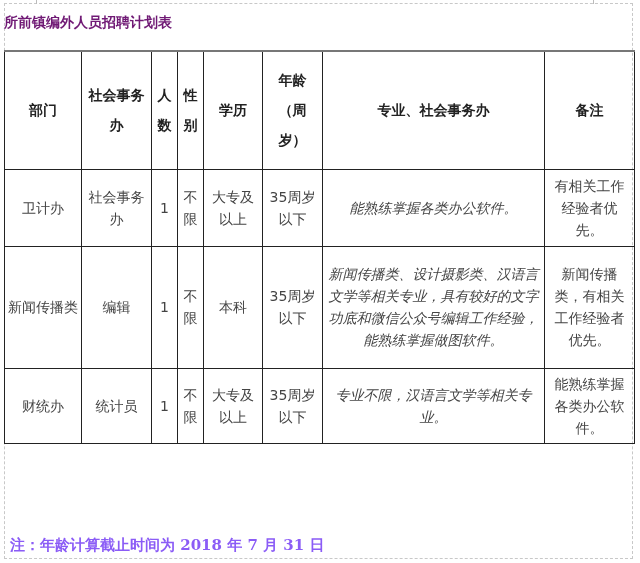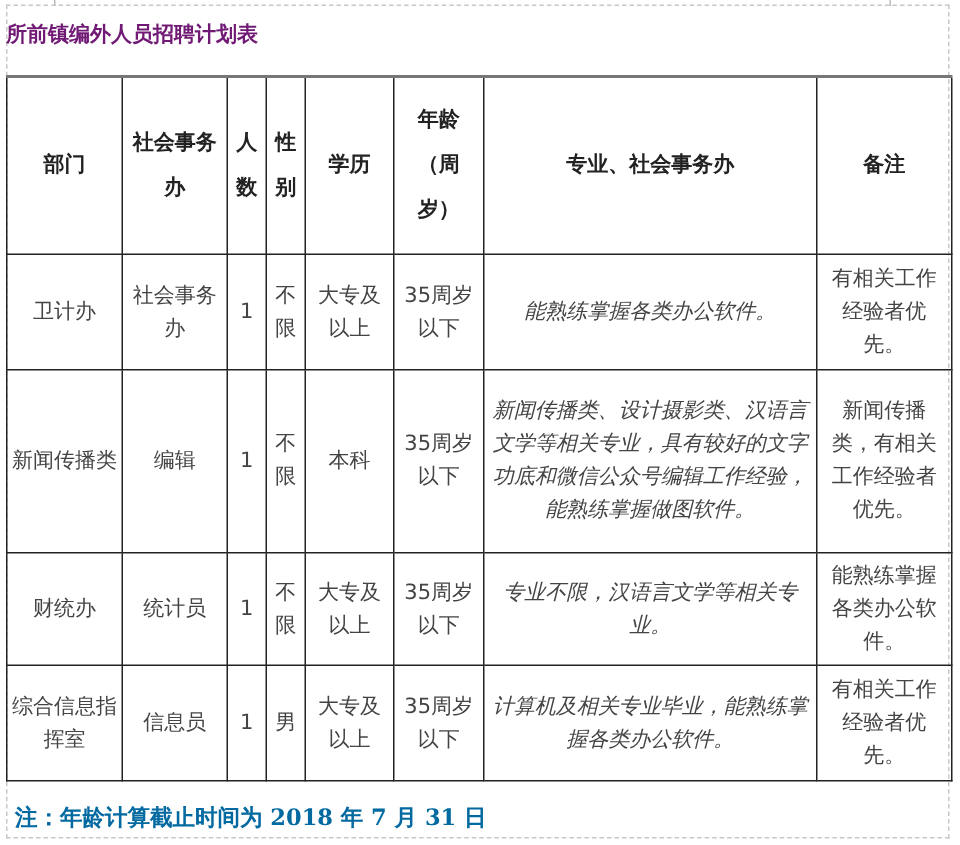--- a/index.html
+++ b/index.html
@@ -12,21 +12,21 @@
   .title { position: absolute; left: 4px; top: 14px; width: 629px; 
            font-size: 14px; font-weight: bold; color: #701a75; font-family: "DejaVu Serif", "Liberation Serif", serif; }
   table.plan { position: absolute; left: 4px; top: 50px; border-collapse: collapse; table-layout: fixed; }
   table.plan td, table.plan th { border: 1.5px solid #222; padding: 0 3px; text-align: center;
            vertical-align: middle; font-size: 14px; line-height: 22px; color: #444; font-weight: normal; }
   table.plan thead tr { border-top: 2px solid #777; }
   table.plan th { font-weight: bold; color: #222; font-family: "DejaVu Serif", "Liberation Serif", serif; font-size: 14px; line-height: 30px; }
   th.age { line-height: 36px; }
   td.req { text-align: left; padding: 0 6px; line-height: 22px; font-style: italic; }
   td.req.center { text-align: center; }
-  .note { position: absolute; left: 10px; top: 536px; font-size: 15px; font-weight: bold; color: #0369a1;
+  .note { position: absolute; left: 10px; top: 536px; font-size: 15px; font-weight: bold; color: #8b5cf6;
           font-family: "DejaVu Serif", "Liberation Serif", serif; }
 </style>
 </head>
 <body>
 
 <div class="frame"></div>
 <div class="topstub-l"></div>
 <div class="topstub-r"></div>
 
 <div class="title">所前镇编外人员招聘计划表</div>
@@ -78,26 +78,16 @@
     <tr style="height:75px">
       <td>财统办</td>
       <td>统计员</td>
       <td>1</td>
       <td>不限</td>
       <td>大专及以上</td>
       <td>35周岁以下</td>
       <td class="req">专业不限，汉语言文学等相关专业。</td>
       <td>能熟练掌握各类办公软件。</td>
     </tr>
-    <tr style="height:77px">
-      <td>综合信息指挥室</td>
-      <td>信息员</td>
-      <td>1</td>
-      <td>男</td>
-      <td>大专及以上</td>
-      <td>35周岁以下</td>
-      <td class="req center">计算机及相关专业毕业，能熟练掌握各类办公软件。</td>
-      <td>有相关工作经验者优先。</td>
-    </tr>
   </tbody>
 </table>
 
 <div class="note">注：年龄计算截止时间为 2018 年 7 月 31 日</div>
 
 </body></html>

